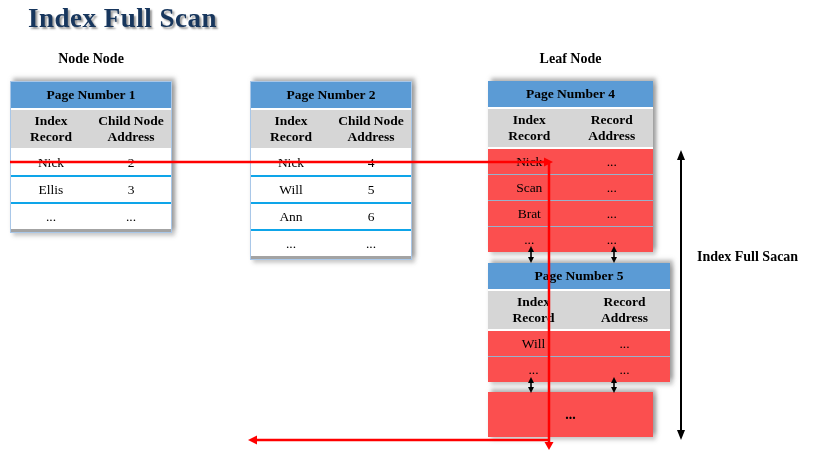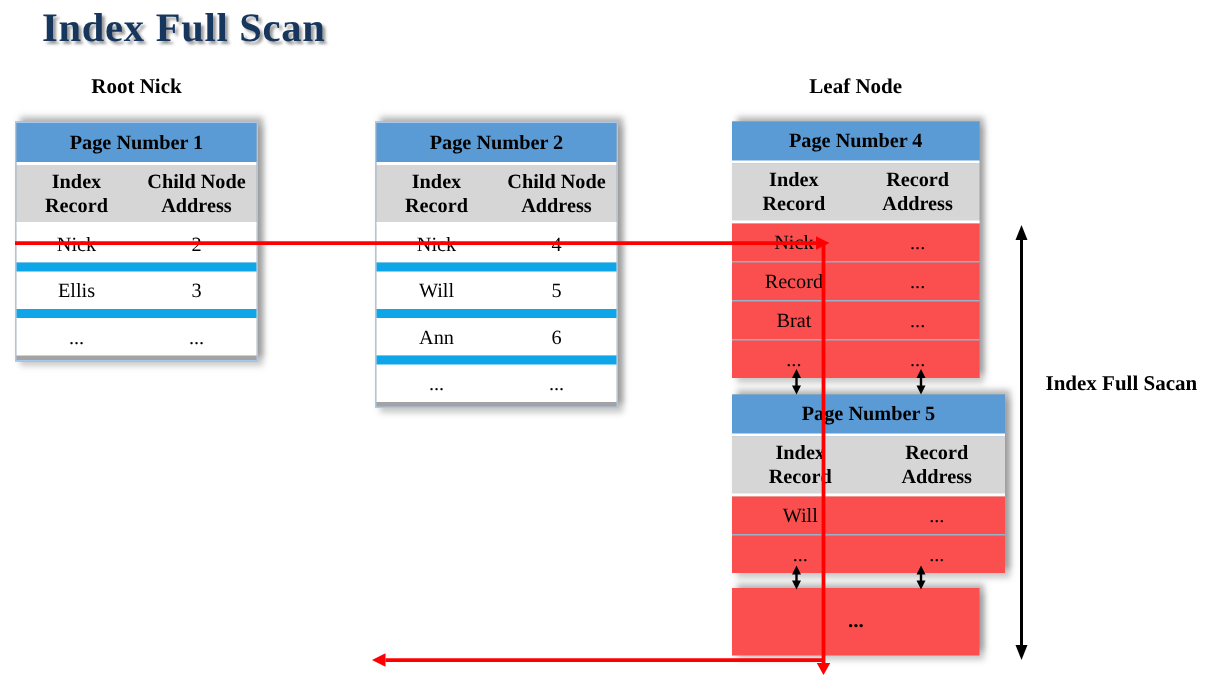--- a/index.html
+++ b/index.html
@@ -25,21 +25,21 @@
     background:#5B9BD5;height:26px;line-height:26px;text-align:center;
     font-weight:bold;font-size:13.5px;border-bottom:2px solid #fff;
   }
   .cols{
     background:#D6D6D6;height:38px;display:flex;align-items:center;
     font-weight:bold;font-size:13.5px;border-bottom:2px solid #fff;
   }
   .cols .col{width:50%;text-align:center;line-height:16px;}
   .cols .col span{display:inline-block;max-width:78px;}
   .row{display:flex;height:25px;align-items:center;font-size:13.5px;}
-  .row + .row{border-top:6px solid #0ea5e9;}
+  .row + .row{border-top:2px solid #0ea5e9;}
   .plain .row{background:#fff;}
   .leaf .row{background:#FB4F4F;}
   .leaf .row + .row{border-top:1px solid #97B3CC;}
   .cell{width:50%;text-align:center;}
   .overflow{
     position:absolute;background:#FB4F4F;
     display:flex;align-items:center;justify-content:center;
     font-weight:bold;font-size:14px;
     box-shadow:3px -3px 4px rgba(110,110,110,.5),3px 3px 4px rgba(110,110,110,.35);
   }
@@ -49,21 +49,21 @@
   }
   svg.overlay{position:absolute;left:0;top:0;pointer-events:none;}
 </style>
 </head>
 <body>
 
 <div class="canvas">
 
   <div class="title">Index Full Scan</div>
 
-  <div class="nodelabel" style="left:10px;top:51px;width:162px">Root Nick</div>
+  <div class="nodelabel" style="left:10px;top:51px;width:162px">Node Node</div>
   <div class="nodelabel" style="left:488px;top:51px;width:165px">Leaf Node</div>
 
   <div class="tbl plain" style="left:10px;top:81px;width:160px">
     <div class="thead">Page Number 1</div>
     <div class="cols">
       <div class="col"><span>Index Record</span></div>
       <div class="col"><span>Child Node Address</span></div>
     </div>
     <div class="row">
       <div class="cell">Nick</div>
@@ -107,21 +107,21 @@
     <div class="thead">Page Number 4</div>
     <div class="cols">
       <div class="col"><span>Index Record</span></div>
       <div class="col"><span>Record Address</span></div>
     </div>
     <div class="row">
       <div class="cell">Nick</div>
       <div class="cell">...</div>
     </div>
     <div class="row">
-      <div class="cell">Record</div>
+      <div class="cell">Scan</div>
       <div class="cell">...</div>
     </div>
     <div class="row">
       <div class="cell">Brat</div>
       <div class="cell">...</div>
     </div>
     <div class="row">
       <div class="cell">...</div>
       <div class="cell">...</div>
     </div>

